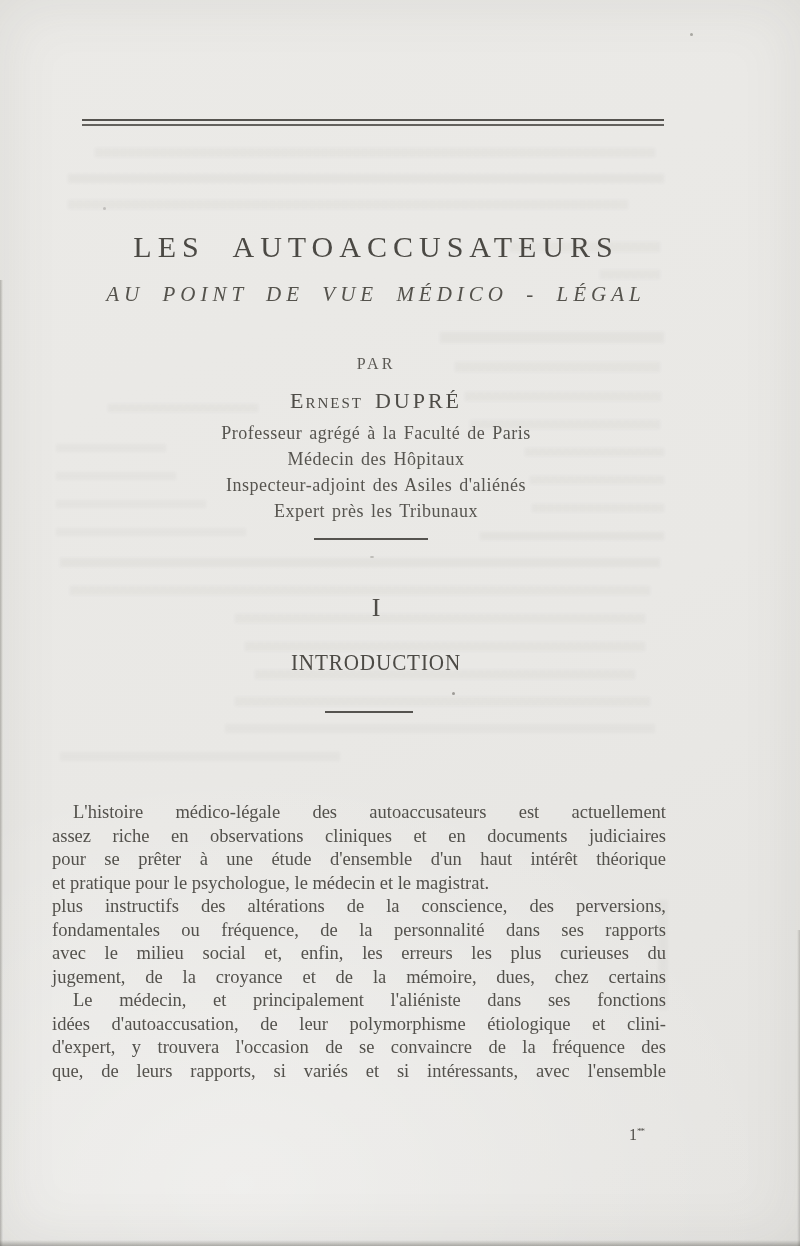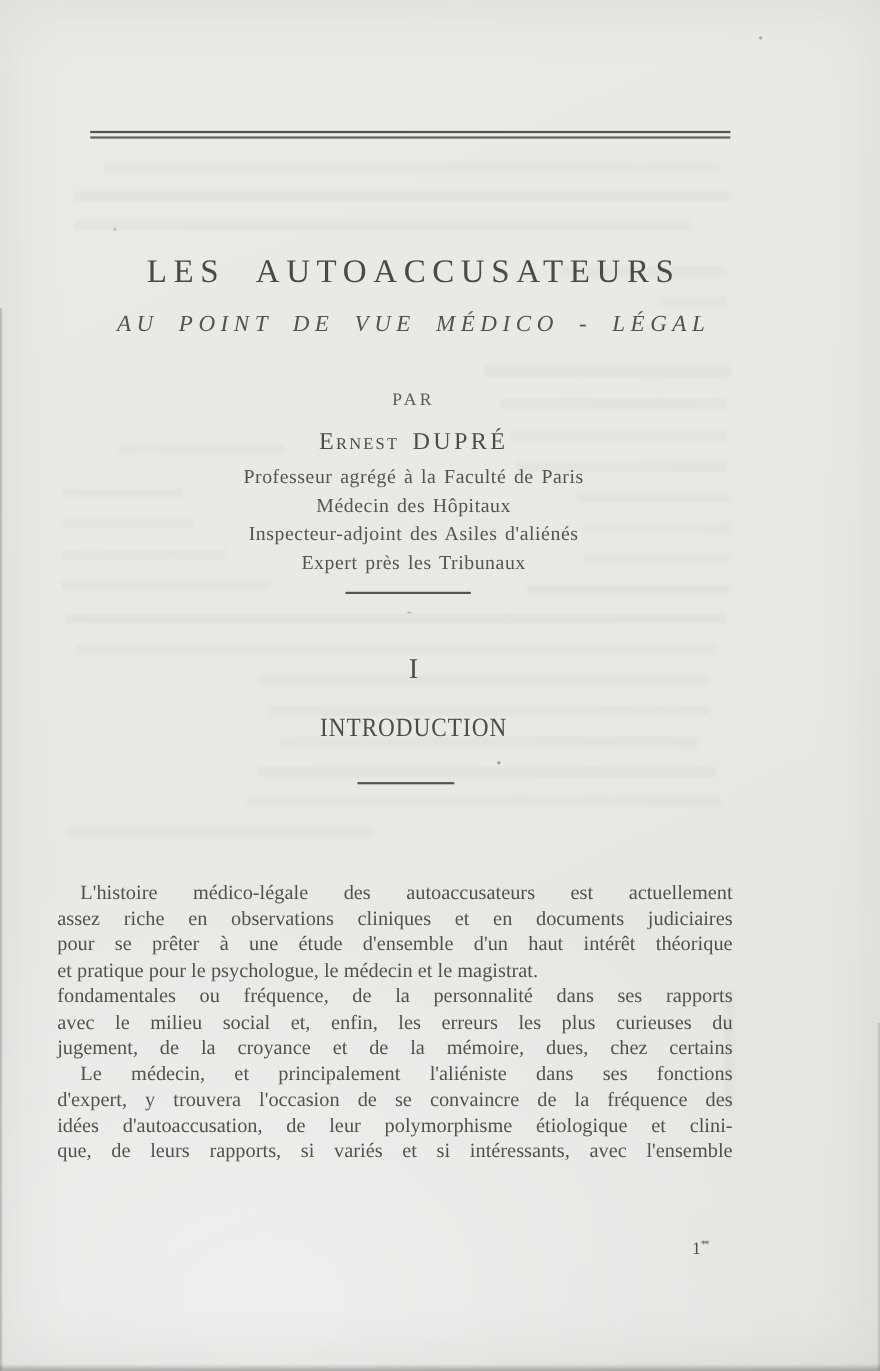--- a/index.html
+++ b/index.html
@@ -187,28 +187,29 @@
   <div class="sep-rule r2"></div>
 
   <div class="bodytext">
       <div>
         <div class="line first fill">L'histoire médico-légale des autoaccusateurs est actuellement</div>
         <div class="line fill">assez riche en observations cliniques et en documents judiciaires</div>
         <div class="line fill">pour se prêter à une étude d'ensemble d'un haut intérêt théorique</div>
         <div class="line end">et pratique pour le psychologue, le médecin et le magistrat.</div>
       </div>
       <div>
+        <div class="line fill">plus instructifs des altérations de la conscience, des perversions,</div>
         <div class="line fill">fondamentales ou fréquence, de la personnalité dans ses rapports</div>
         <div class="line fill">avec le milieu social et, enfin, les erreurs les plus curieuses du</div>
         <div class="line fill">jugement, de la croyance et de la mémoire, dues, chez certains</div>
       </div>
       <div>
         <div class="line first fill">Le médecin, et principalement l'aliéniste dans ses fonctions</div>
+        <div class="line fill">idées d'autoaccusation, de leur polymorphisme étiologique et clini-</div>
         <div class="line fill">d'expert, y trouvera l'occasion de se convaincre de la fréquence des</div>
-        <div class="line fill">idées d'autoaccusation, de leur polymorphisme étiologique et clini-</div>
         <div class="line fill">que, de leurs rapports, si variés et si intéressants, avec l'ensemble</div>
       </div>
     </div>
 
   <div class="sig"><span>1</span><sup>**</sup></div>
 
   <div class="speck s1"></div>
   <div class="speck s2"></div>
   <div class="speck s3"></div>
   <div class="speck s4"></div>

